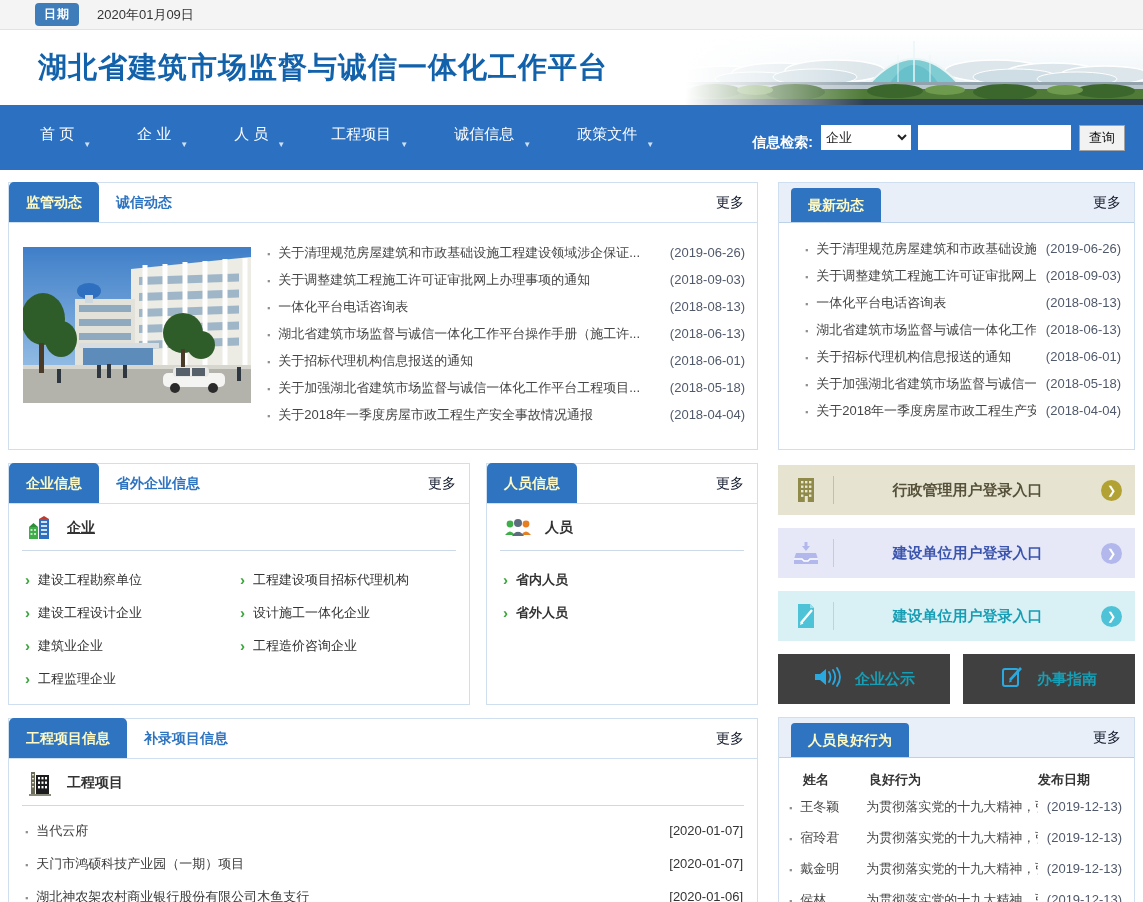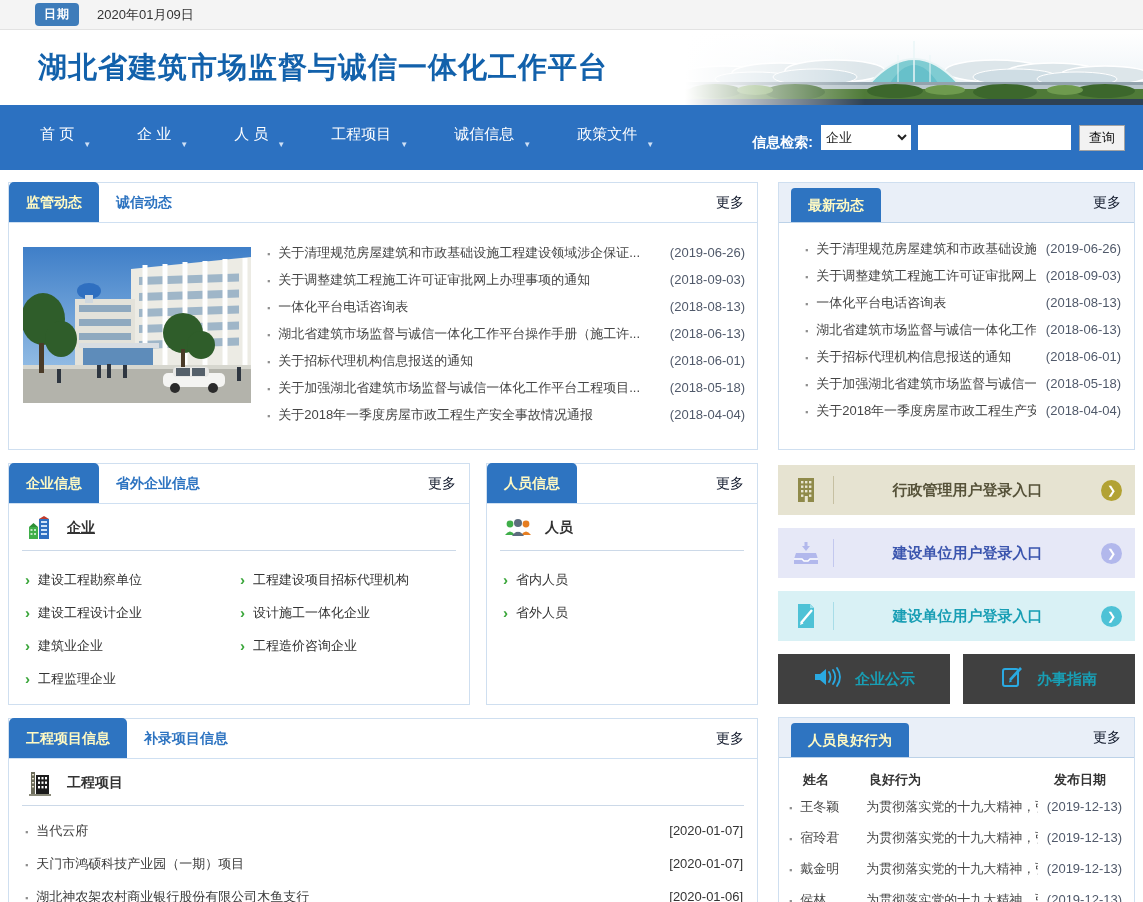--- a/index.html
+++ b/index.html
@@ -139,21 +139,21 @@
     cursor: pointer;
   }
   .quick-btn + .quick-btn { margin-left: 13px; }
   .quick-label { font-size: 15px; font-weight: bold; color: #189eb4; margin-left: 12px; }
 
   
   .bt-head { display: flex; font-size: 13px; font-weight: bold; color: #333; padding: 13px 12px 2px 24px; }
   .bt-row { display: flex; align-items: center; height: 31px; font-size: 13px; color: #555; padding: 0 12px 0 8px; }
   .bt-name-h { width: 66px; }
   .bt-beh-h { flex: 1; }
-  .bt-date-h { width: 84px; text-align: center; }
+  .bt-date-h { width: 84px; text-align: left; }
   .bt-name { width: 66px; color: #4a4a4a; white-space: nowrap; }
   .bt-beh { flex: 1; white-space: nowrap; overflow: hidden; color: #4a4a4a; }
   .bt-date { width: 84px; text-align: right; color: #50596a; white-space: nowrap; }
 </style>
 </head>
 <body>
 
 <div class="topbar">
   <span class="date-badge">日期</span>
   <span class="date-value">2020年01月09日</span>
@@ -435,21 +435,21 @@
               <circle cx="22" cy="7" r="3.4" fill="#e67e22"></circle>
                 <path d="M17,18 q5,-7 10,0 Z" fill="#e67e22"></path>
               <circle cx="14" cy="6" r="4" fill="#5d6d7e"></circle>
                 <path d="M8,19 q6,-9 12,0 Z" fill="#5d6d7e"></path>
               <rect x="12" y="12" width="4" height="3" fill="#fff" opacity="0.7"></rect>
             </svg>
           </span>
           <a class="section-title">人员</a>
         </div>
         <div class="section-divider"></div>
-        <div class="link-grid" style="grid-template-columns:1fr;">
+        <div class="link-grid" style="grid-template-columns:1fr;font-weight:bold;">
           <a class="link-item garrow-icon">省内人员</a>
           <a class="link-item garrow-icon">省外人员</a>
         </div>
       </section>
     </div>
 
     <div class="row3">
       <section class="panel panel-projects">
         <div class="tabbar">
           <a class="tab active">工程项目信息</a>

